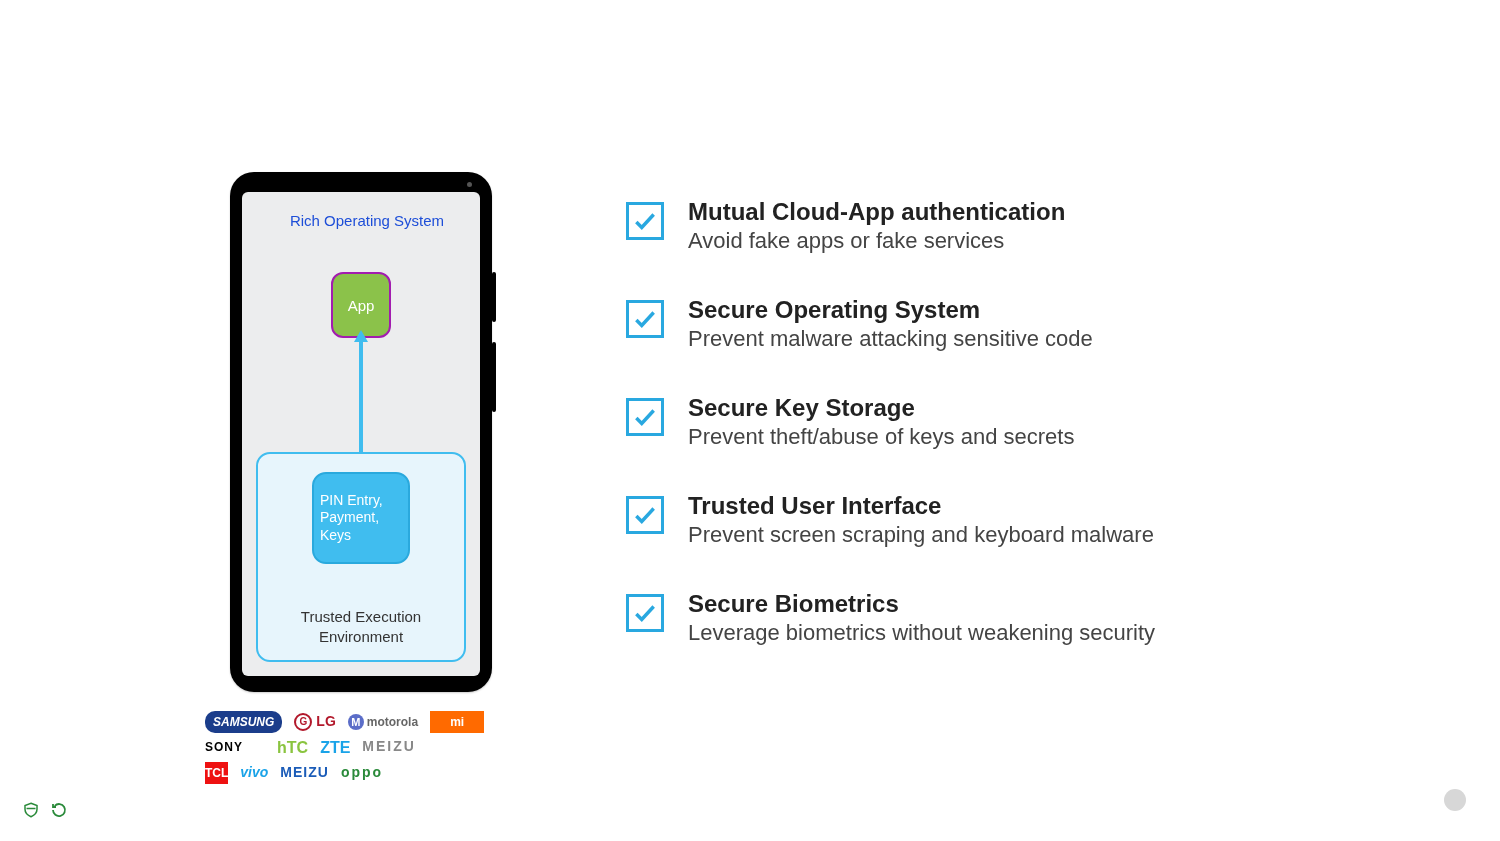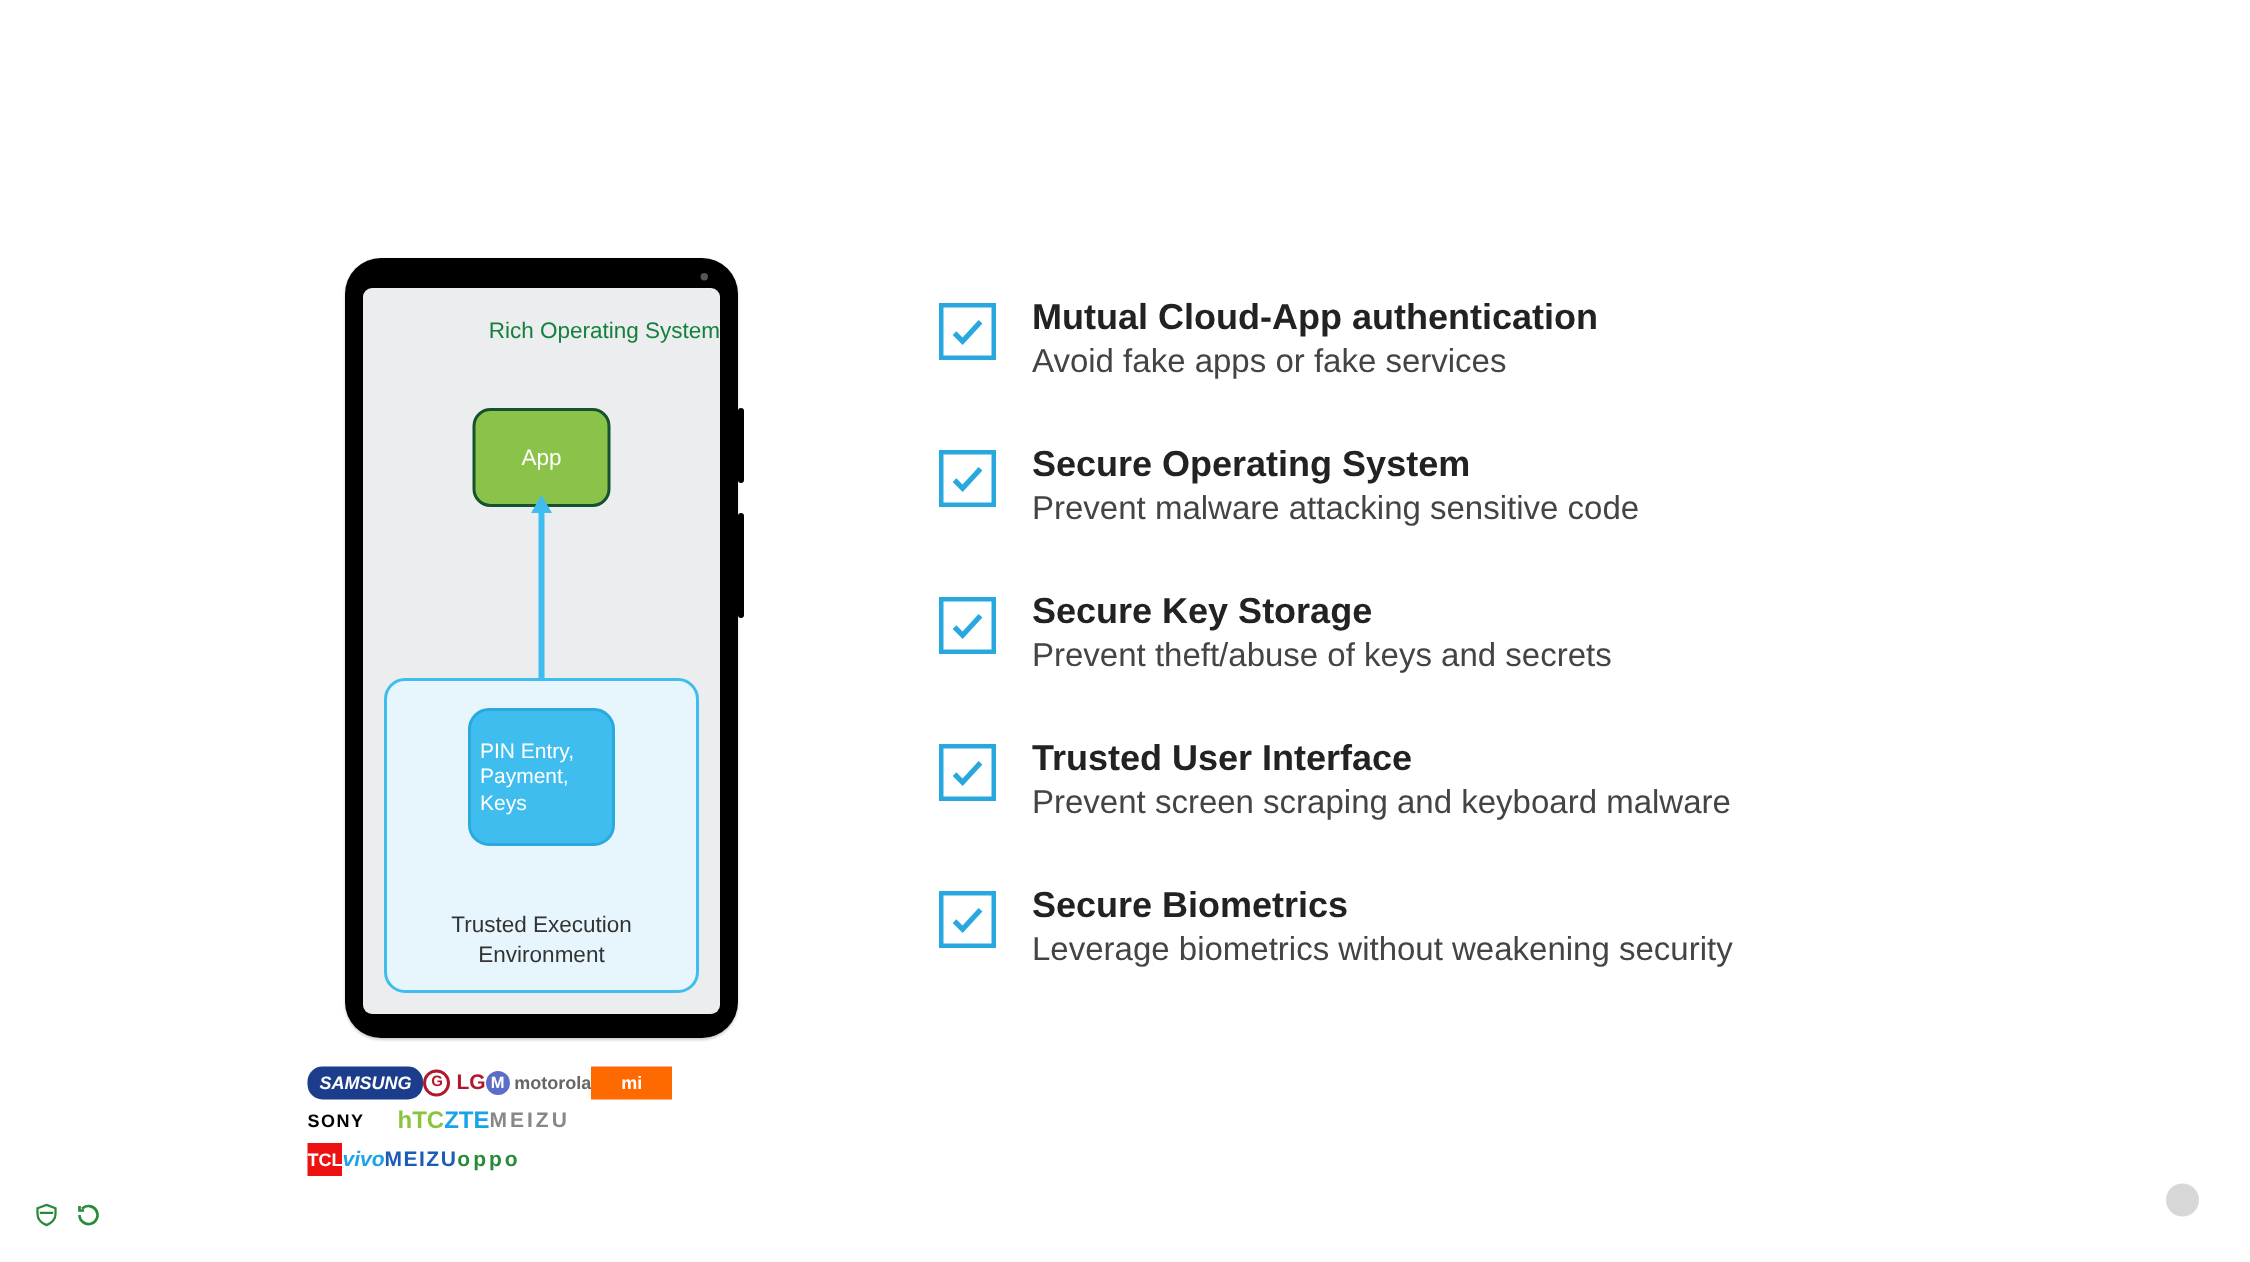--- a/index.html
+++ b/index.html
@@ -8,34 +8,34 @@
   .title { position: absolute; left: 100px; top: 46px; font-size: 48px; font-weight: 300; color: #222; letter-spacing: 0.5px; }
 
   
   .phone-wrap { position: absolute; left: 230px; top: 172px; }
   .phone { width: 262px; height: 520px; background: #000; border-radius: 24px; position: relative; box-shadow: 0 1px 2px rgba(0,0,0,.2); }
   .phone-camera { position: absolute; top: 10px; right: 20px; width: 5px; height: 5px; border-radius: 50%; background:#555; }
   .phone-side-btn { position: absolute; right: -4px; width: 4px; background:#000; border-radius: 2px; }
   .side1 { top: 100px; height: 50px; }
   .side2 { top: 170px; height: 70px; }
   .screen { position: absolute; left: 12px; right: 12px; top: 20px; bottom: 16px; background: #ecedee; border-radius: 6px; overflow: hidden; }
-  .ros-label { position: absolute; top: 20px; left: 0; right: 0; text-align: right; font-size: 15px; color: #15803d; padding-left: 12px; }
-  .app-box { position: absolute; left: 50%; transform: translateX(-50%); top: 80px; width: 92px; height: 66px; background: #8bc24a; border: 2px solid #14532d; border-radius: 12px; color: #fff; display: flex; align-items: center; justify-content: center; font-size: 15px; }
+  .ros-label { position: absolute; top: 20px; left: 0; right: 0; text-align: center; font-size: 15px; color: #1d4ed8; padding-left: 12px; }
+  .app-box { position: absolute; left: 50%; transform: translateX(-50%); top: 80px; width: 60px; height: 66px; background: #8bc24a; border: 2px solid #a21caf; border-radius: 12px; color: #fff; display: flex; align-items: center; justify-content: center; font-size: 15px; }
   .tee-box { position: absolute; left: 14px; right: 14px; bottom: 14px; height: 210px; background: #e7f5fc; border: 2px solid #40bdef; border-radius: 14px; text-align: center; }
   .pin-box { position: absolute; left: 50%; transform: translateX(-50%); top: 18px; width: 98px; height: 92px; background: #40bdef; border: 2px solid #2aa9dd; border-radius: 14px; color: #fff; font-size: 14px; line-height: 1.25; display: flex; align-items: center; justify-content: center; text-align: left; padding: 6px; }
   .tee-label { position: absolute; left: 0; right: 0; bottom: 14px; font-size: 15px; color: #333; line-height:1.3; }
   
   .arrow { position: absolute; left: 50%; transform: translateX(-50%); top: 148px; width: 4px; height: 126px; background: #40bdef; }
   .arrow::before, .arrow::after { content: ""; position: absolute; left: 50%; transform: translateX(-50%); width: 0; height: 0; border-left: 7px solid transparent; border-right: 7px solid transparent; }
   .arrow::before { top: -10px; border-bottom: 12px solid #40bdef; }
   .arrow::after  { bottom: -10px; border-top: 12px solid #40bdef; }
 
   
   .brands { position: absolute; left: 205px; top: 710px; width: 310px; font-size: 14px; line-height: 1.7; }
-  .brands-row { display: flex; align-items: center; justify-content: flex-start; flex-wrap: nowrap; }
+  .brands-row { display: flex; gap: 12px; align-items: center; justify-content: flex-start; flex-wrap: nowrap; }
   .logo { font-weight: bold; white-space: nowrap; }
   .samsung { background:#1b3d8b; color:#fff; font-style: italic; padding: 1px 8px; border-radius: 10px; font-size: 12px; }
   .lg { color:#b2182b; display:flex; align-items:center; gap:4px;}
   .lg-circ { width:18px; height:18px; border:2px solid #b2182b; border-radius:50%; display:inline-flex; align-items:center; justify-content:center; font-size:10px; }
   .moto { color:#666; font-size:12px; display:flex; align-items:center; gap:3px;}
   .moto-m{ width:16px;height:16px;border-radius:50%;background:#5b6dc8;color:#fff;display:inline-flex;align-items:center;justify-content:center;font-size:11px;}
   .mi { background:#ff6a00; color:#fff; padding:1px 20px; font-size:12px; }
   .sony { color:#000; letter-spacing:1px; font-size:12px; }
   .htc { color:#8ac43f; font-size:16px;margin-left:22px; }
   .zte { color:#1aa3e8; font-size:16px; }

